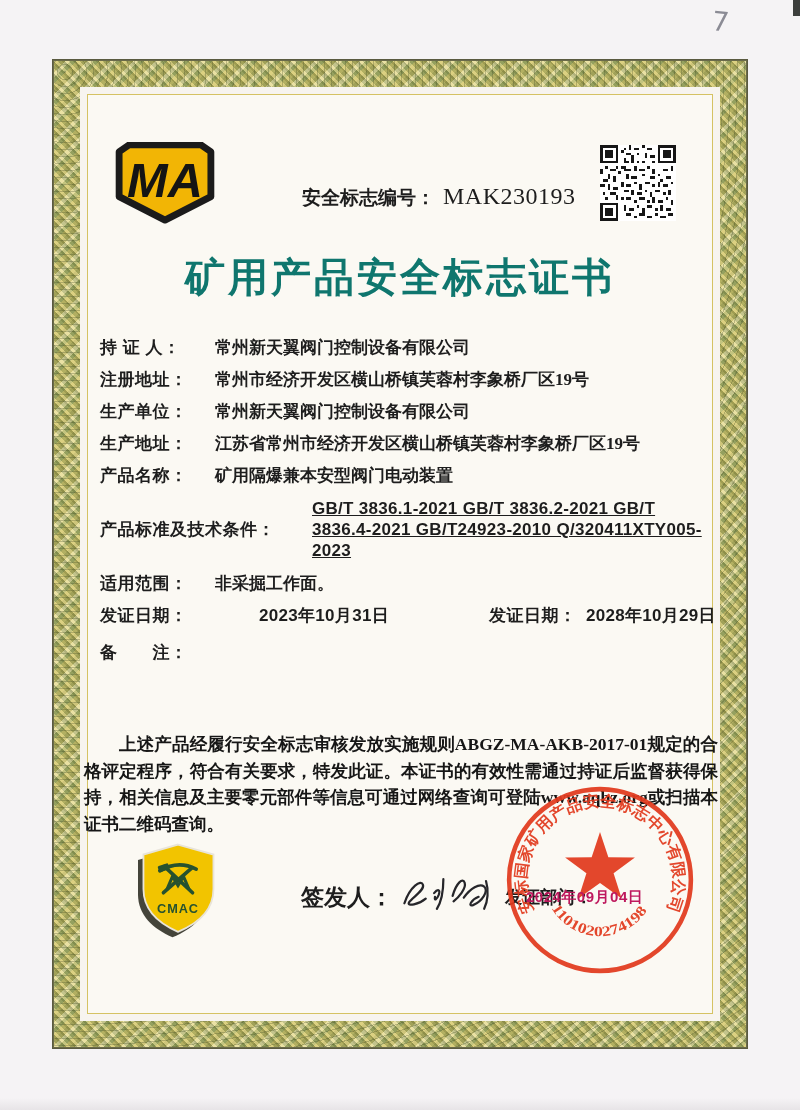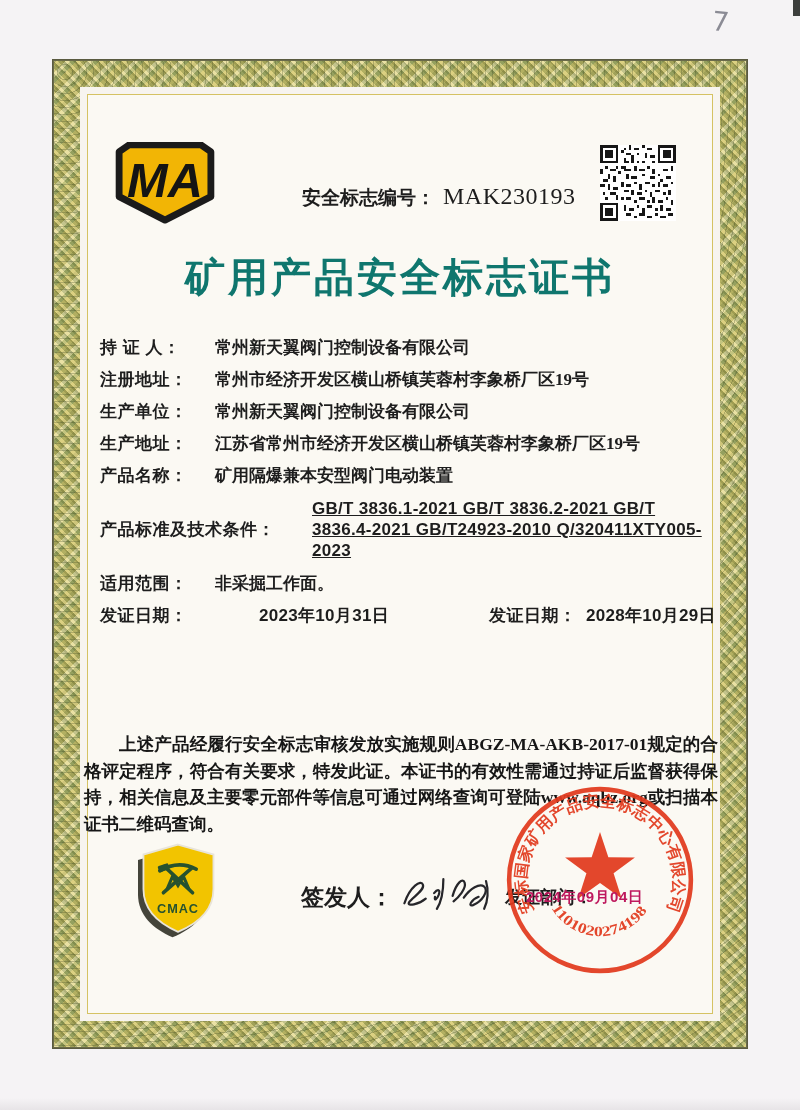--- a/index.html
+++ b/index.html
@@ -149,20 +149,24 @@
       <span class="fvalue">非采掘工作面。</span>
     </div>
     <div class="frow dates-row">
       <span class="flabel">发证日期：</span>
       <span class="fvalue num">2023年10月31日</span>
       <span class="pair2">
         <span class="flabel">发证日期：</span>
         <span class="fvalue num">2028年10月29日</span>
       </span>
     </div>
+    <div class="frow remark-row">
+      <span class="flabel">备　　注：</span>
+      <span class="fvalue"></span>
+    </div>
   </div>
 
   <div class="statement">上述产品经履行安全标志审核发放实施规则ABGZ-MA-AKB-2017-01规定的合格评定程序，符合有关要求，特发此证。本证书的有效性需通过持证后监督获得保持，相关信息及主要零元部件等信息可通过网络查询可登陆www.aqbz.org或扫描本证书二维码查询。</div>
 
   <svg class="cmac" viewBox="0 0 100 110">
     <path d="M47 8 L86 19 V57 C86 80 69 95 47 104 C26 95 9 80 9 57 V19 Z" fill="#44443a" transform="translate(-3,3)"></path>
     <path d="M50 5 L89 16 V54 C89 77 72 92 50 101 C29 92 12 77 12 54 V16 Z" fill="#f2c400" stroke="#e8e4da" stroke-width="2"></path>
     <g stroke="#26522f" stroke-width="4" fill="none" stroke-linecap="round">
       <path d="M30 34 Q50 22 70 32"></path>
       <path d="M35 29 L66 58"></path>

